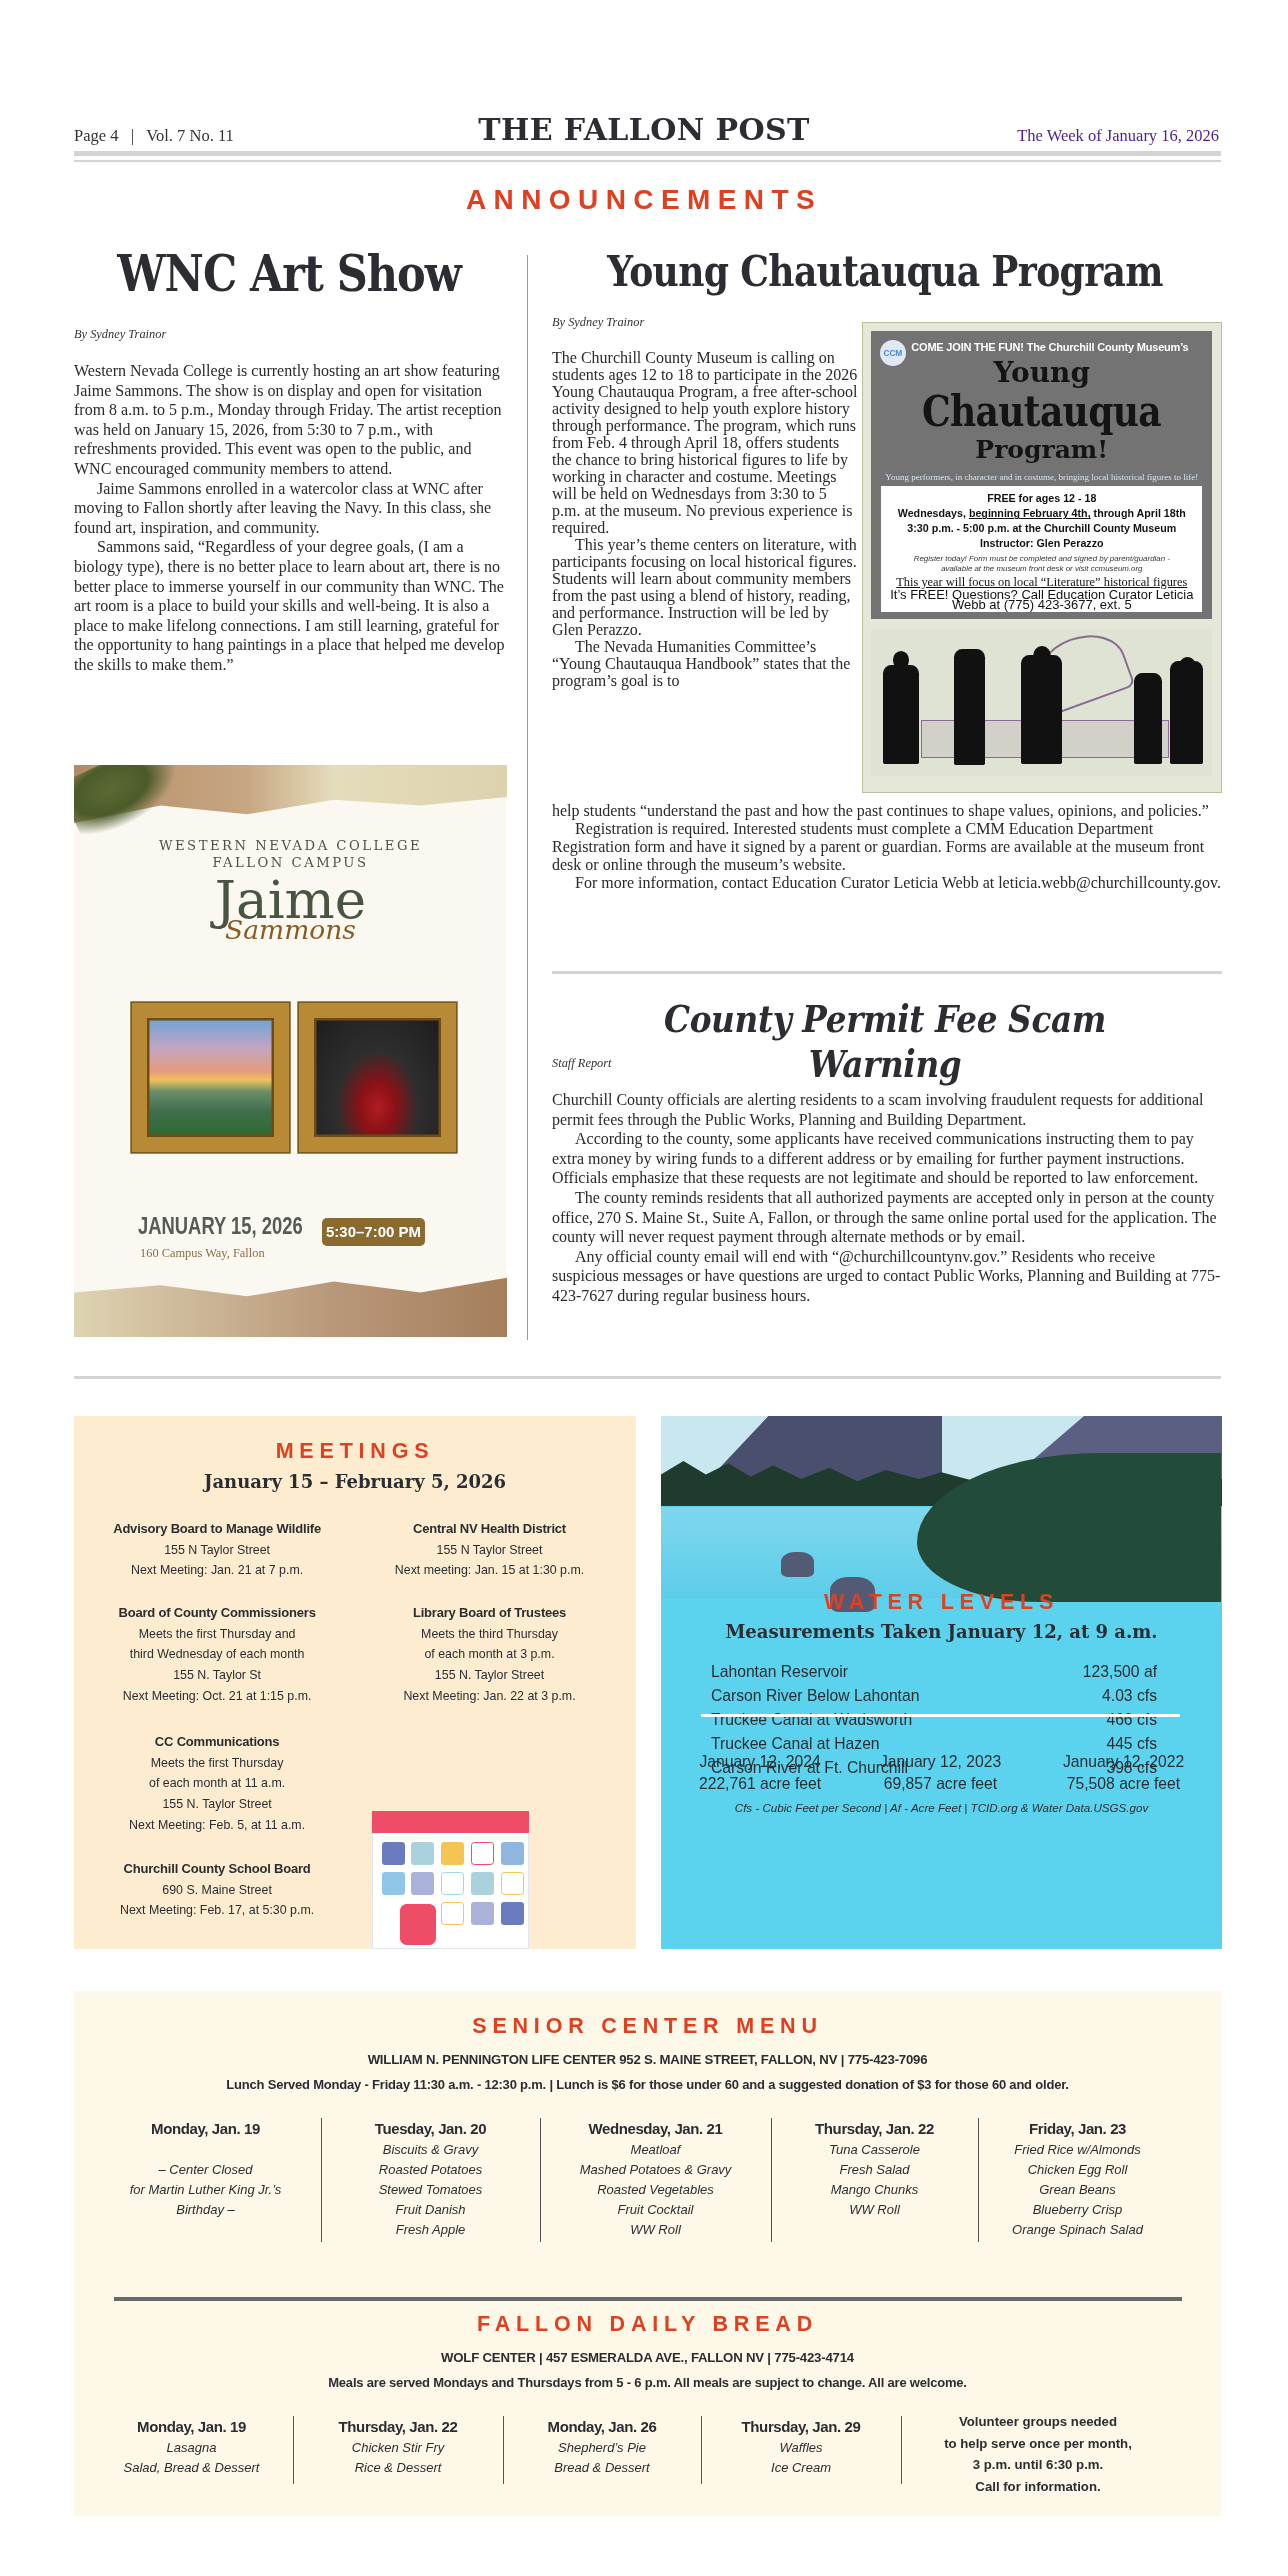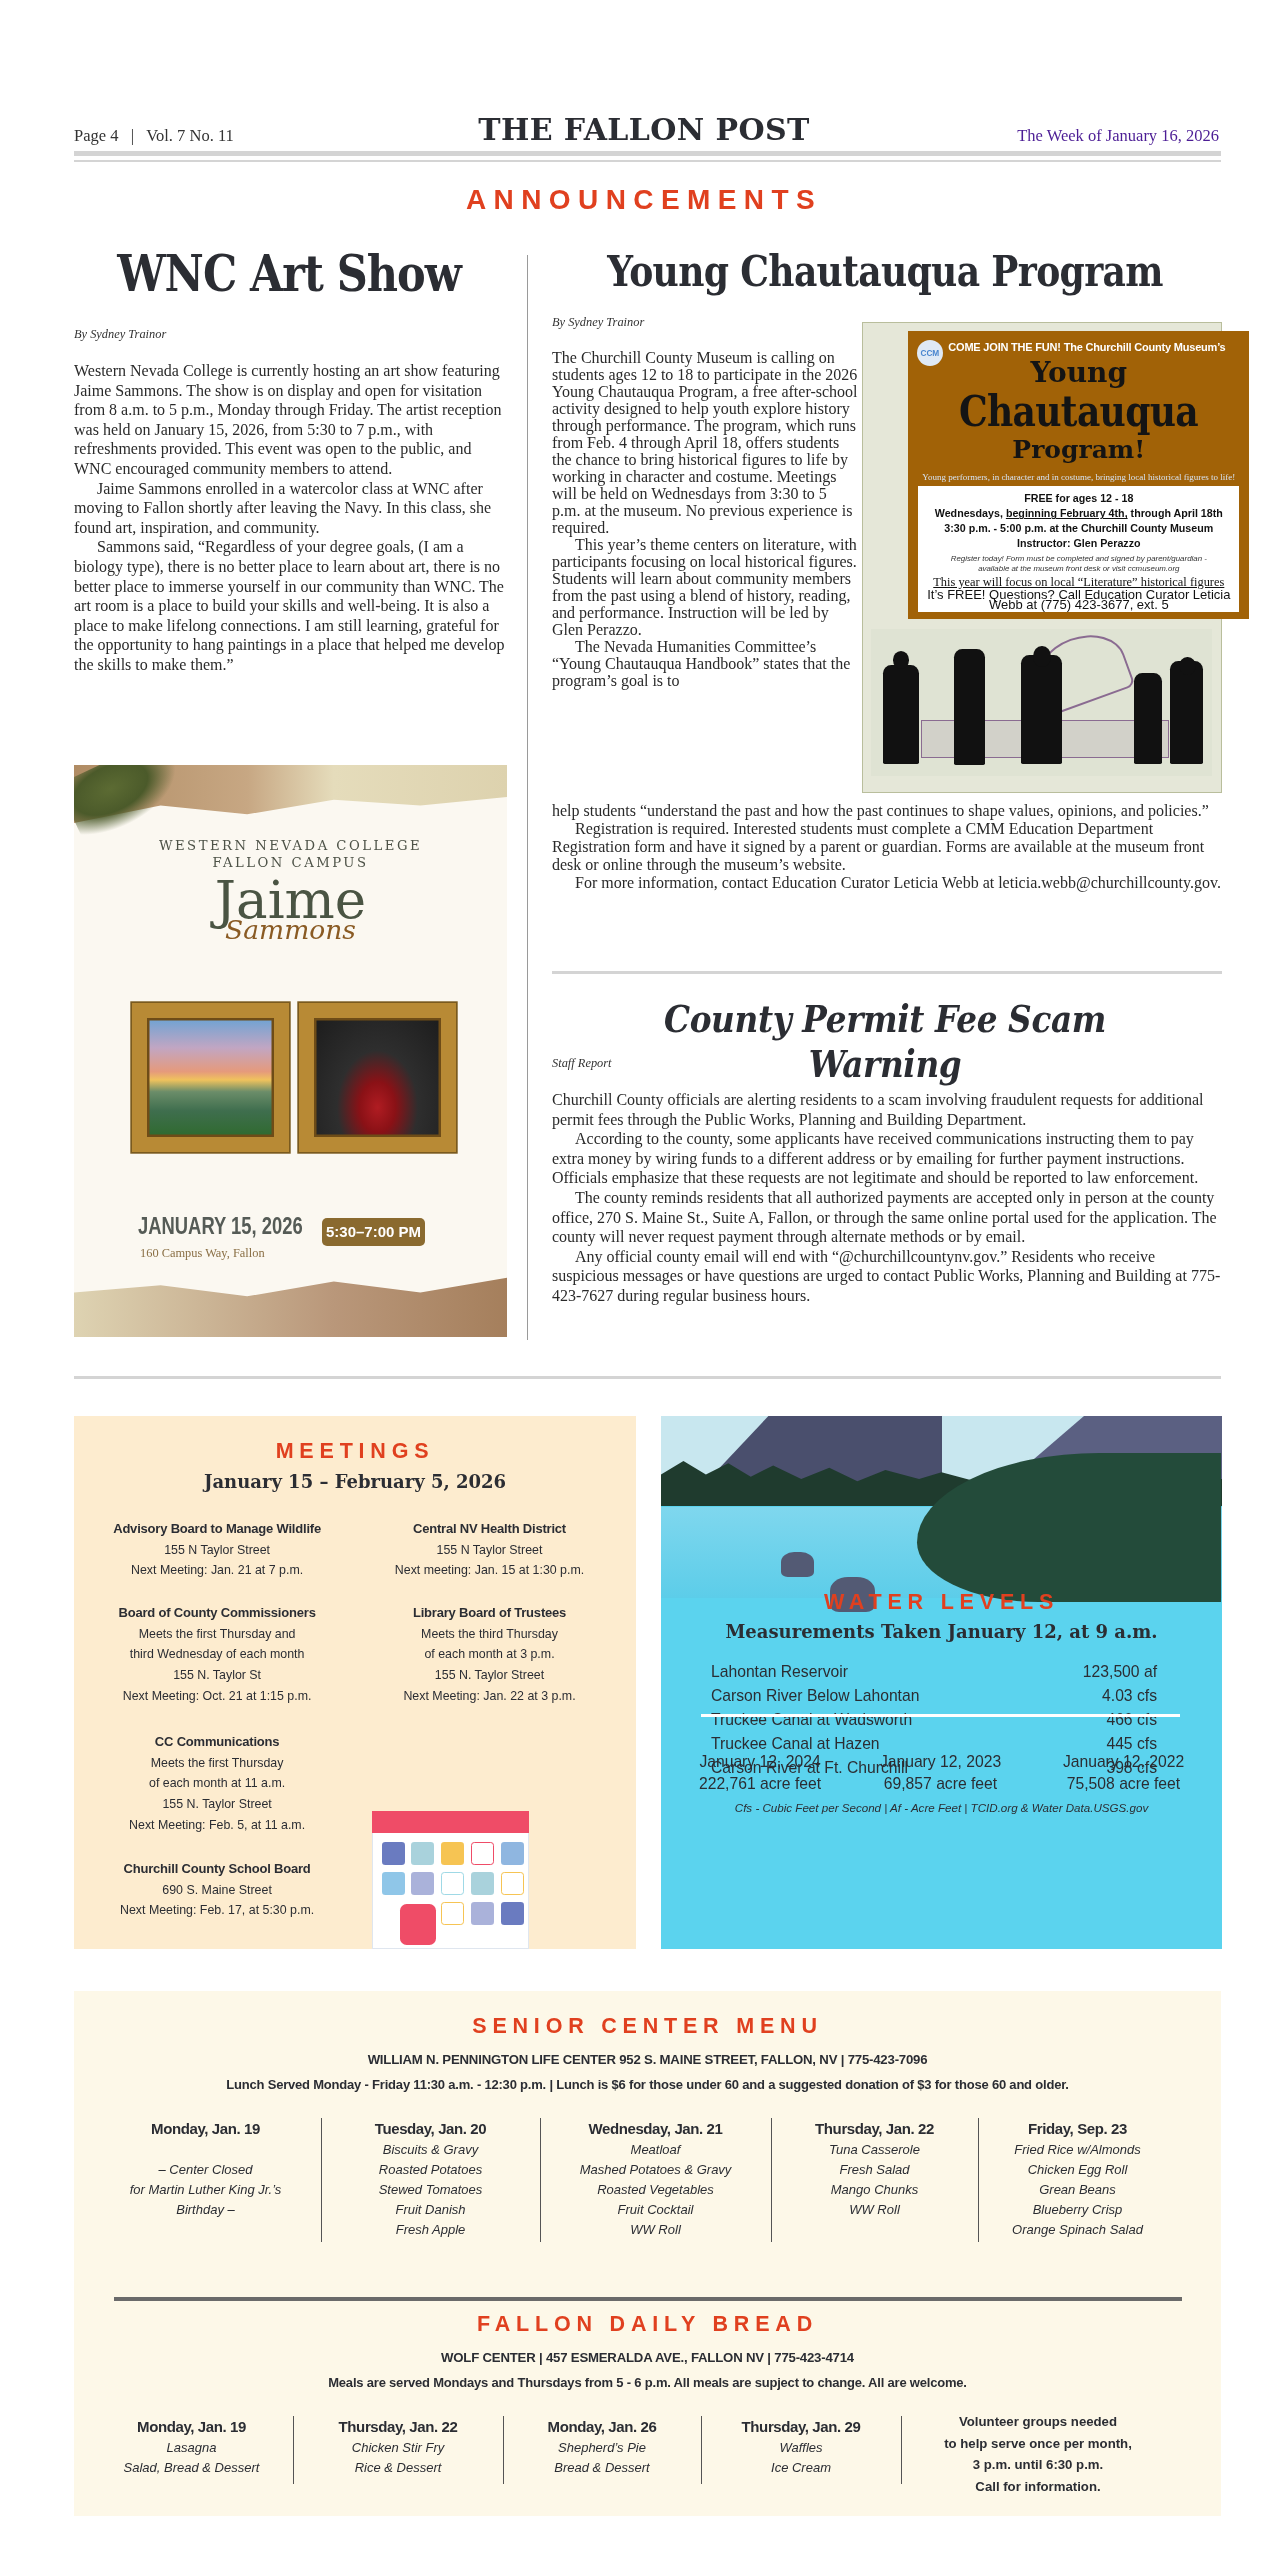--- a/index.html
+++ b/index.html
@@ -39,21 +39,21 @@
   .poster-last { position: absolute; left: 0; width: 100%; top: 149px; text-align: center; font-family: "DejaVu Serif", serif; font-style: italic; font-size: 26.5px; color: #8a5b24; }
   .frame { position: absolute; top: 238px; width: 157px; height: 149px; border: 15px solid #b88a35; box-shadow: inset 0 0 0 2.5px #6e4c17, 0 0 0 1.7px #7a5a1e; }
   .frame1 { left: 58px; background: linear-gradient(180deg,#6da3d3 0%,#c1a6c3 25%,#e59a7c 45%,#f0c25d 52%,#6b8d69 62%,#3f6e4e 78%,#2f6a2e 100%); }
   .frame2 { left: 225px; background: radial-gradient(ellipse at 50% 75%,#b01c22 0%,#8a1116 20%,#2e2e2e 45%,#1c1c1c 100%); }
   .poster-date { position: absolute; left: 64px; top: 448px; font-family: "Liberation Sans", sans-serif; font-weight: bold; font-size: 23px; color: #555b56; transform: scaleX(0.8); transform-origin: left; }
   .poster-addr { position: absolute; left: 66px; top: 481px; font-family: "Liberation Serif", serif; font-size: 12.4px; color: #8a6f45; }
   .poster-time { position: absolute; left: 248px; top: 453px; width: 103px; height: 28px; border-radius: 5px; background: #8a6a2f; color: #fff; text-align: center; line-height: 28px; font-family: "Liberation Sans", sans-serif; font-weight: bold; font-size: 15px; }
 
   
   .yc-poster { left: 862px; top: 322px; width: 360px; height: 471px; background: #e5e7d8; border: 1.7px solid #b9be9c; padding: 6.6px; }
-  .yc-blue { position: absolute; left: 8.3px; top: 8.3px; width: 341px; height: 288px; background: #a16207; margin-left: 37px; }
+  .yc-blue { position: absolute; left: 8.3px; top: 8.3px; width: 341px; height: 288px; background: #737373; }
   .yc-logo { position: absolute; left: 8.3px; top: 8.3px; width: 26.5px; height: 26.5px; border-radius: 50%; background: #dfe9f5; color: #4a86cf; font-family: "Liberation Sans", sans-serif; font-weight: bold; font-size: 8.3px; text-align: center; line-height: 26.5px; }
   .yc-come { position: absolute; left: 40px; top: 10px; font-family: "Liberation Sans", sans-serif; font-weight: bold; font-size: 11px; color: #fff; letter-spacing: -0.2px; }
   .yc-young { position: absolute; left: 0; width: 100%; top: 25px; text-align: center; font-family: "DejaVu Serif", serif; font-weight: bold; font-size: 28px; color: #141414; }
   .yc-chaut { position: absolute; left: 0; width: 100%; top: 55px; text-align: center; font-family: "DejaVu Serif", serif; font-weight: bold; font-size: 43px; color: #141414; letter-spacing: -0.8px; transform: scaleX(0.84); }
   .yc-prog { position: absolute; left: 0; width: 100%; top: 104px; text-align: center; font-family: "DejaVu Serif", serif; font-weight: bold; font-size: 25px; color: #141414; }
   .yc-tagline { position: absolute; left: 0; width: 100%; top: 141px; text-align: center; font-family: "Liberation Serif", serif; font-size: 9px; color: #d7e3f2; }
   .yc-white { position: absolute; left: 10px; top: 155px; width: 321px; height: 126px; background: #fff; text-align: center; }
   .yc-line { font-family: "Liberation Sans", sans-serif; font-weight: bold; font-size: 10.7px; color: #111; line-height: 15px; }
   .yc-line u { text-decoration: underline; }
   .yc-small { font-family: "Liberation Sans", sans-serif; font-style: italic; font-size: 7.9px; color: #333; line-height: 10px; }
@@ -345,21 +345,21 @@
       <div class="sc-item">WW Roll</div>
     </div>
     <div class="sc-col" style="width:207px; height:124px;">
       <div class="sc-day">Thursday, Jan. 22</div>
       <div class="sc-item">Tuna Casserole</div>
       <div class="sc-item">Fresh Salad</div>
       <div class="sc-item">Mango Chunks</div>
       <div class="sc-item">WW Roll</div>
     </div>
     <div class="sc-col" style="width:198px; height:124px;">
-      <div class="sc-day">Friday, Sep. 23</div>
+      <div class="sc-day">Friday, Jan. 23</div>
       <div class="sc-item">Fried Rice w/Almonds</div>
       <div class="sc-item">Chicken Egg Roll</div>
       <div class="sc-item">Grean Beans</div>
       <div class="sc-item">Blueberry Crisp</div>
       <div class="sc-item">Orange Spinach Salad</div>
     </div>
   </div>
 
   <div class="sc-sep"></div>
 

